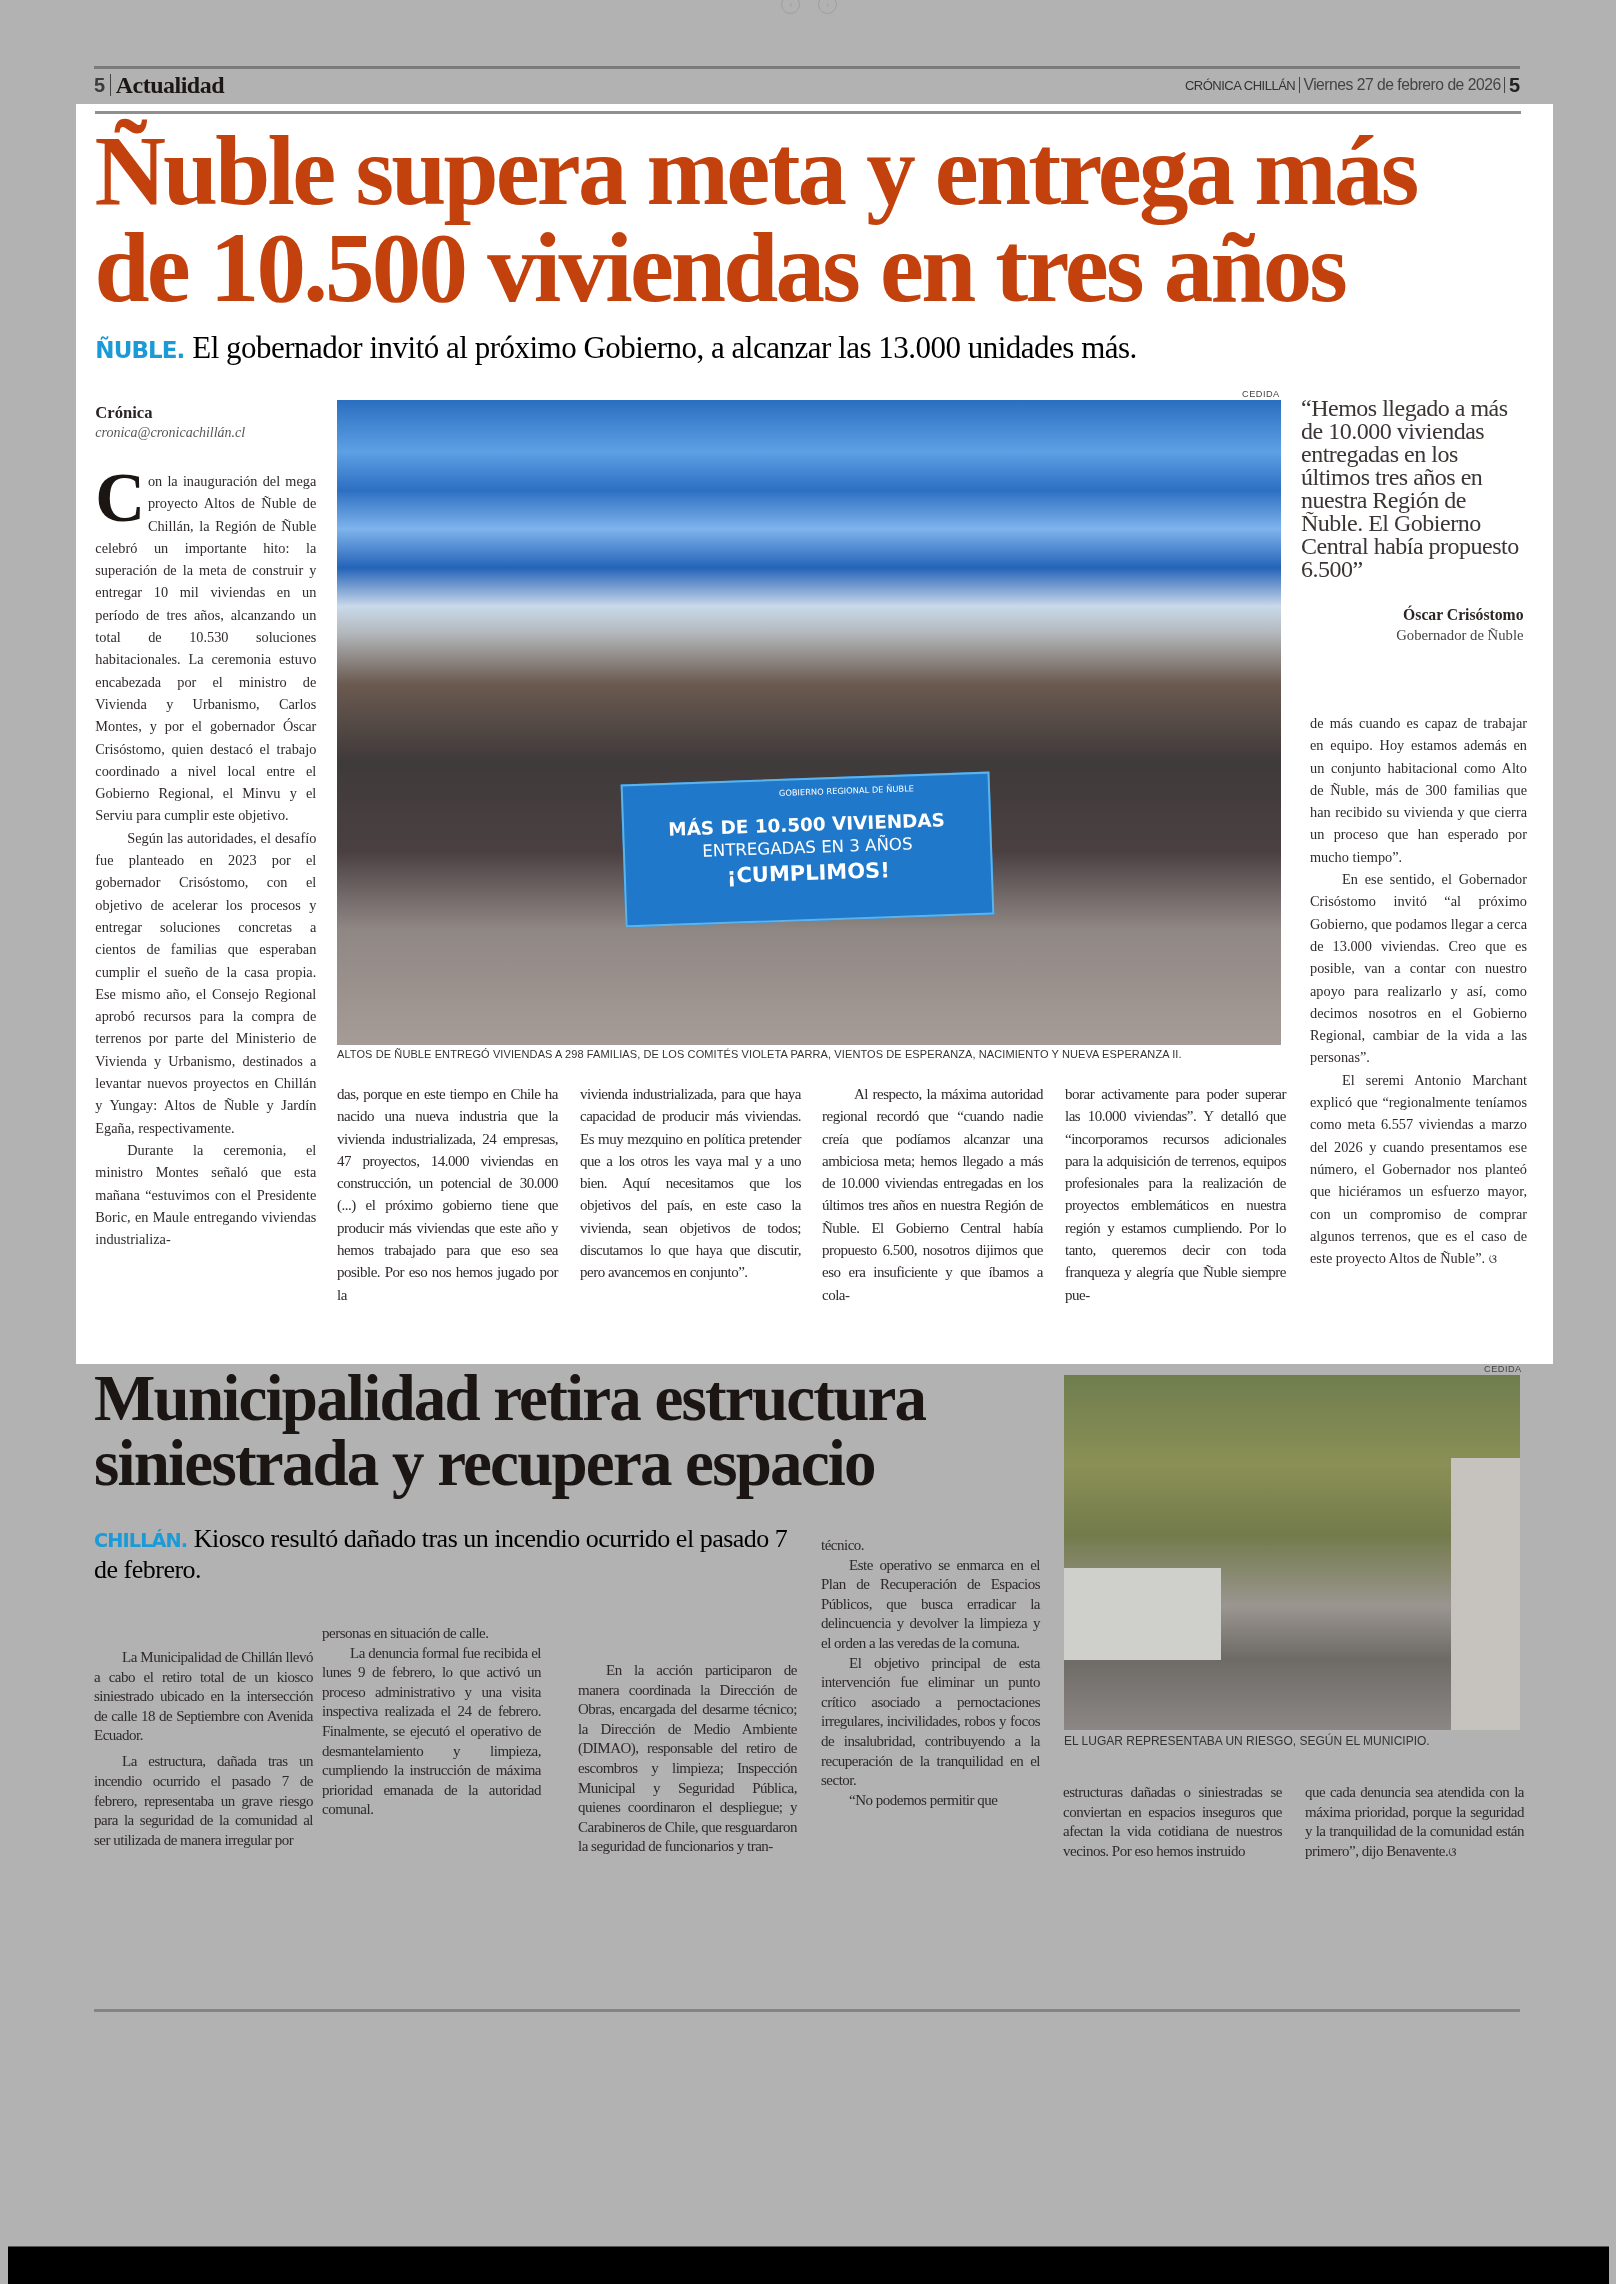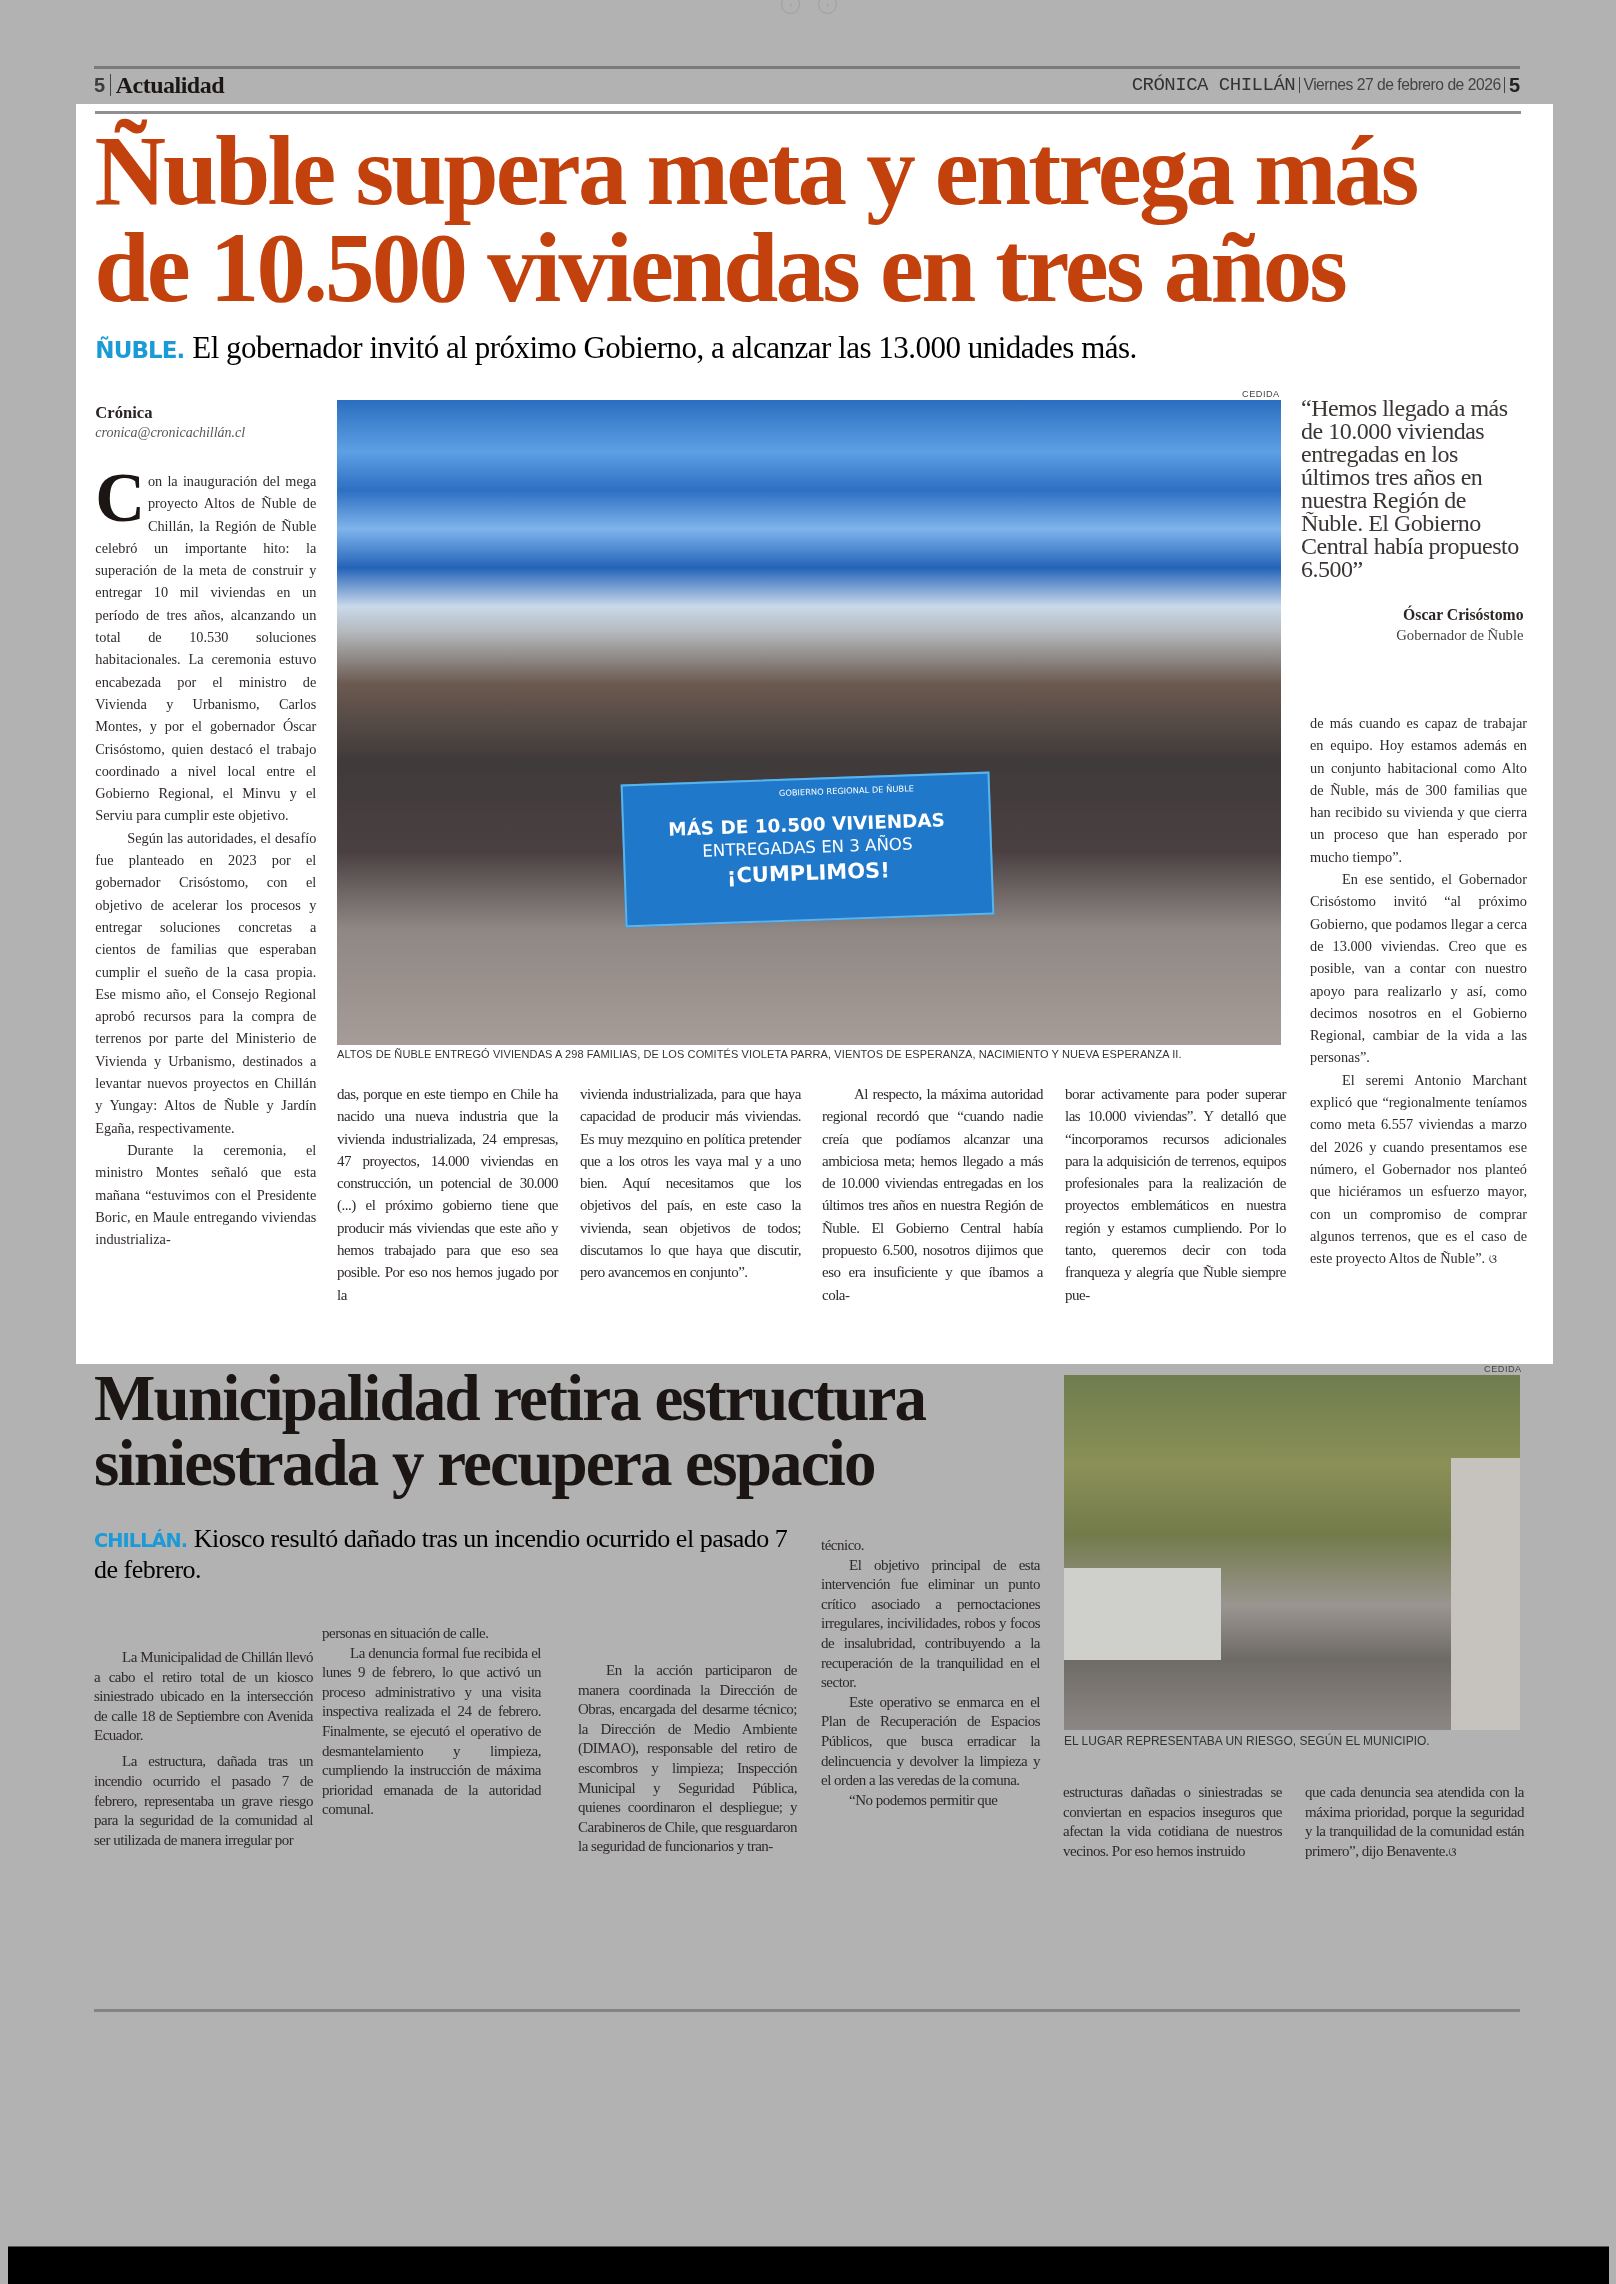--- a/index.html
+++ b/index.html
@@ -24,21 +24,21 @@
   
   .page-header {
     position: absolute; left: 94px; top: 66px; width: 1426px; height: 32px;
     border-top: 3.2px solid #7a7a7a;
   }
   .ph-left { position: absolute; left: 0; top: 2.8px; display: flex; align-items: center; gap: 4.6px; }
   .ph-num { font-family: "Liberation Sans", sans-serif; font-weight: bold; font-size: 20px; color: #3c3c3c; }
   .ph-sep { width: 1.4px; height: 22px; background: #444; }
   .ph-section { font-weight: bold; font-size: 24px; color: #1c1715; letter-spacing: -0.5px; }
   .ph-right { position: absolute; right: 0; top: 4.6px; display: flex; align-items: center; gap: 3.7px; font-size: 17.5px; color: #3c3c3c; }
-  .ph-brand { font-family: Liberation Mono, monospace; font-size: 19px; letter-spacing: -0.5px; color: #333; }
+  .ph-brand { font-family: Liberation Sans, sans-serif; font-size: 13px; letter-spacing: -0.5px; color: #333; }
   .ph-date { font-family: "Liberation Sans", sans-serif; font-size: 15.7px; color: #444; letter-spacing: -0.5px; }
   .ph-pnum { font-family: "Liberation Sans", sans-serif; font-weight: bold; font-size: 20px; color: #222; }
 
   
   .article-main {
     position: absolute; left: 76px; top: 104px; width: 1477px; height: 1260px;
     background: #ffffff;
   }
   .am-rule { position: absolute; left: 19.3px; top: 7.4px; width: 1426px; height: 2.8px; background: #8f8f8f; }
   .am-title {
@@ -218,22 +218,22 @@
 </div>
 <div class="b-col bc2">
   <p>personas en situación de calle.</p>
   <p class="ind">La denuncia formal fue recibida el lunes 9 de febrero, lo que activó un proceso administrativo y una visita inspectiva realizada el 24 de febrero. Finalmente, se ejecutó el operativo de desmantelamiento y limpieza, cumpliendo la instrucción de máxima prioridad emanada de la autoridad comunal.</p>
 </div>
 <div class="b-col bc3">
   <p class="ind">En la acción participaron de manera coordinada la Dirección de Obras, encargada del desarme técnico; la Dirección de Medio Ambiente (DIMAO), responsable del retiro de escombros y limpieza; Inspección Municipal y Seguridad Pública, quienes coordinaron el despliegue; y Carabineros de Chile, que resguardaron la seguridad de funcionarios y tran-</p>
 </div>
 <div class="b-col bc4">
   <p>técnico.</p>
+  <p class="ind">Este operativo se enmarca en el Plan de Recuperación de Espacios Públicos, que busca erradicar la delincuencia y devolver la limpieza y el orden a las veredas de la comuna.</p>
   <p class="ind">El objetivo principal de esta intervención fue eliminar un punto crítico asociado a pernoctaciones irregulares, incivilidades, robos y focos de insalubridad, contribuyendo a la recuperación de la tranquilidad en el sector.</p>
-  <p class="ind">Este operativo se enmarca en el Plan de Recuperación de Espacios Públicos, que busca erradicar la delincuencia y devolver la limpieza y el orden a las veredas de la comuna.</p>
   <p class="ind">“No podemos permitir que</p>
 </div>
 
 <div class="photo-credit" style="left:1484px;top:1364px">CEDIDA</div>
 <div class="photo-b">
   <div class="truck"></div>
   <div class="building-r"></div>
 </div>
 <div class="caption-b">EL LUGAR REPRESENTABA UN RIESGO, SEGÚN EL MUNICIPIO.</div>
 

